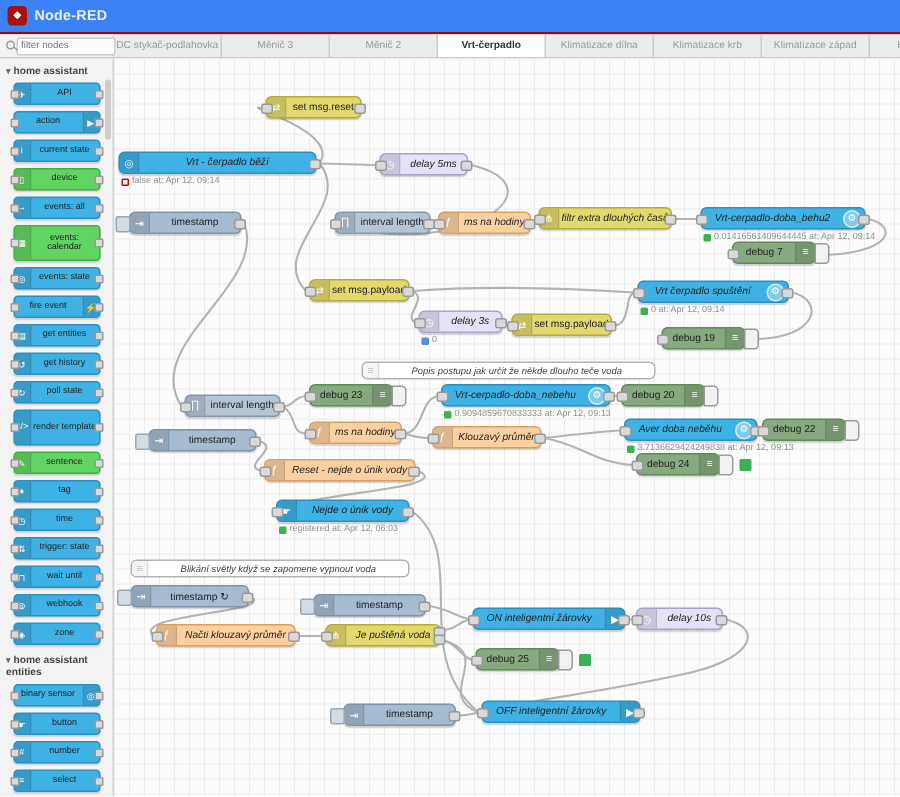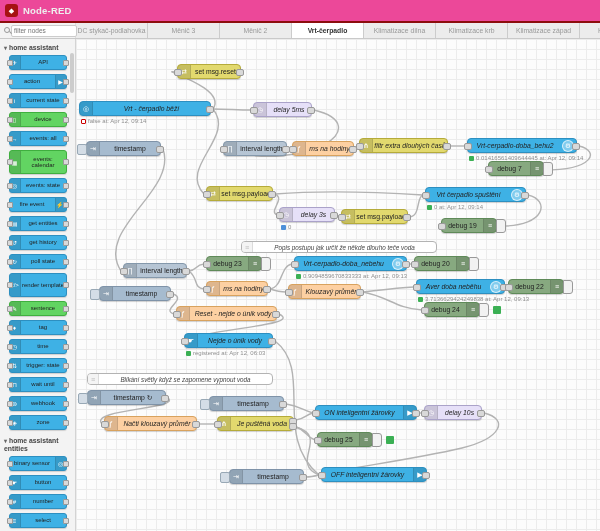--- a/index.html
+++ b/index.html
@@ -1,20 +1,20 @@
 <!DOCTYPE html>
 <html><head>
 <meta charset="utf-8">
 <style>
   html,body{margin:0;padding:0;width:600px;height:531px;overflow:hidden;
     font-family:"Liberation Sans",sans-serif;background:#fff;}
   .app{position:relative;width:600px;height:531px;}
 
   
-  header{height:21px;background:#ec4899;display:flex;align-items:center;padding:0 5px;}
+  header{height:21px;background:#3b82f6;display:flex;align-items:center;padding:0 5px;}
   .logo{width:13px;height:13px;background:#a61212;border-radius:3px;display:flex;
     align-items:center;justify-content:center;margin-right:5px;}
   .logo-inner{color:#fff;font-size:7px;line-height:7px;}
   .app-title{color:#eee;font-size:9.5px;font-weight:bold;letter-spacing:.2px;}
   .redline{height:2px;background:#8c0d0d;}
 
   
   .topbar{height:15px;display:flex;background:#f3f3f3;border-bottom:1px solid #c9c9c9;}
   .search-wrap{width:75px;flex:none;position:relative;background:#f3f3f3;
     border-right:1px solid #ddd;display:flex;align-items:center;}

